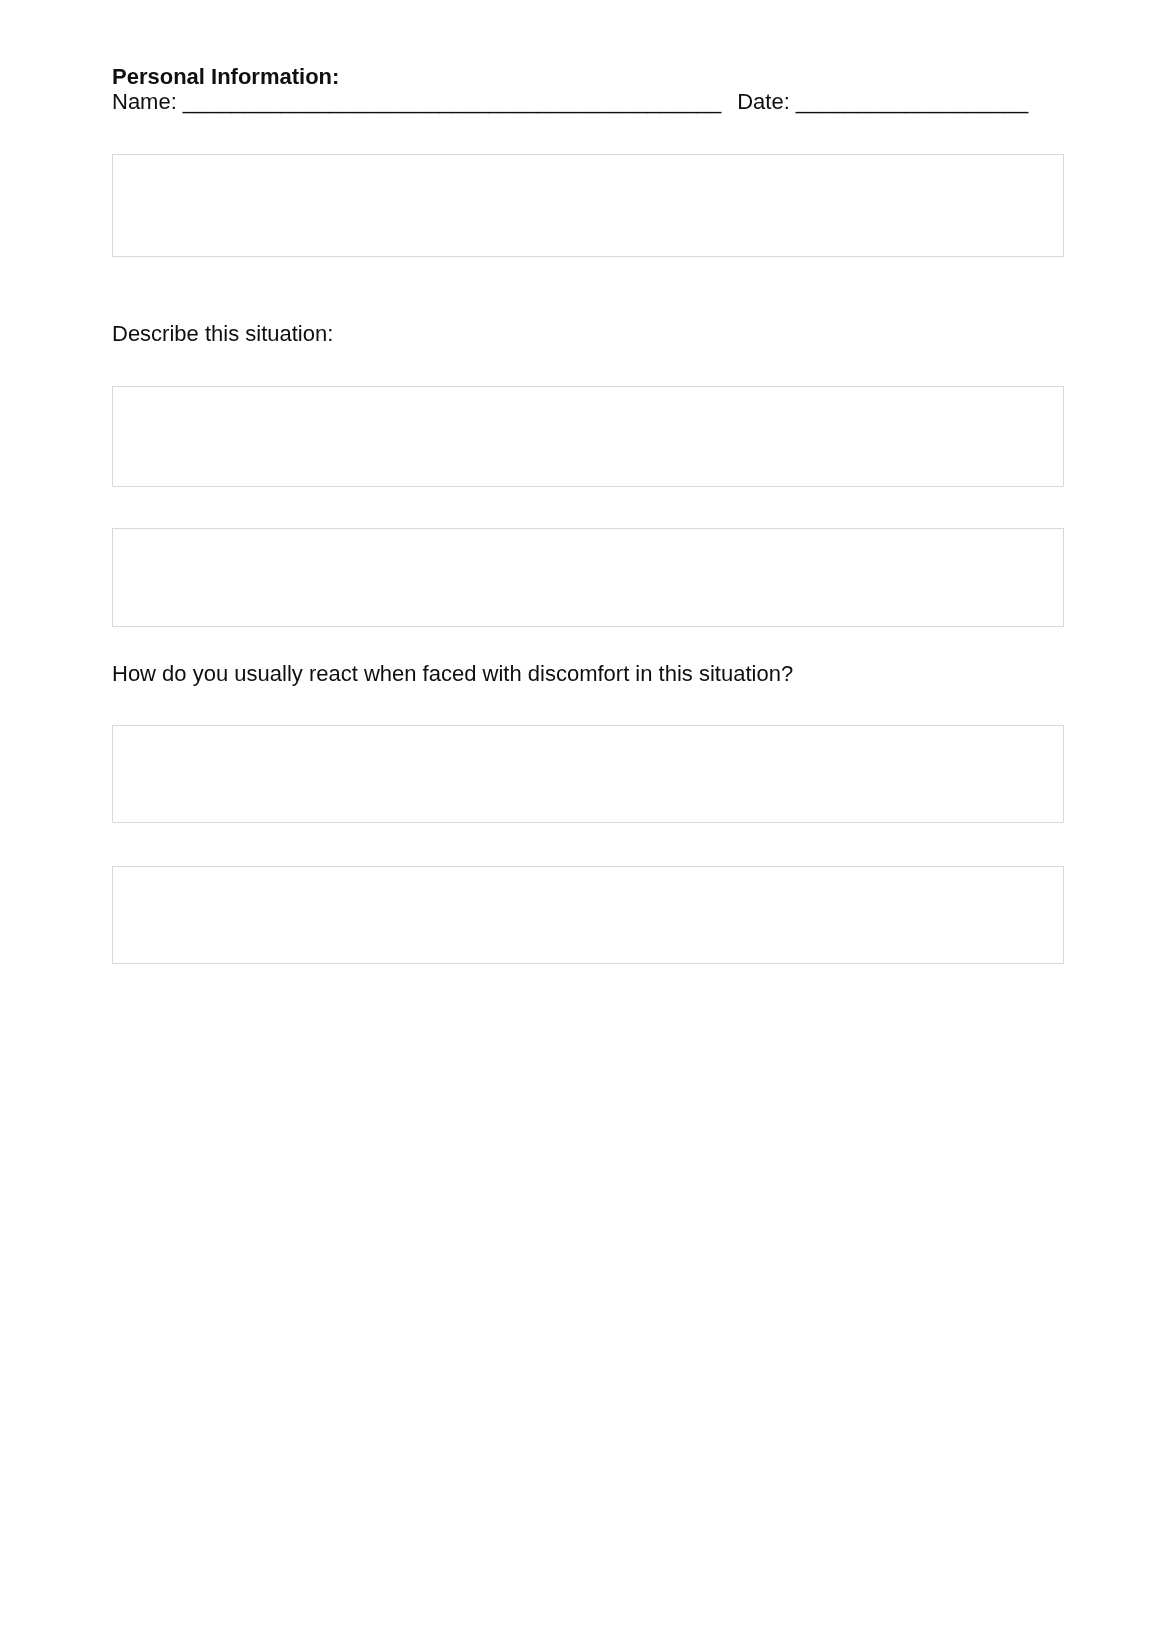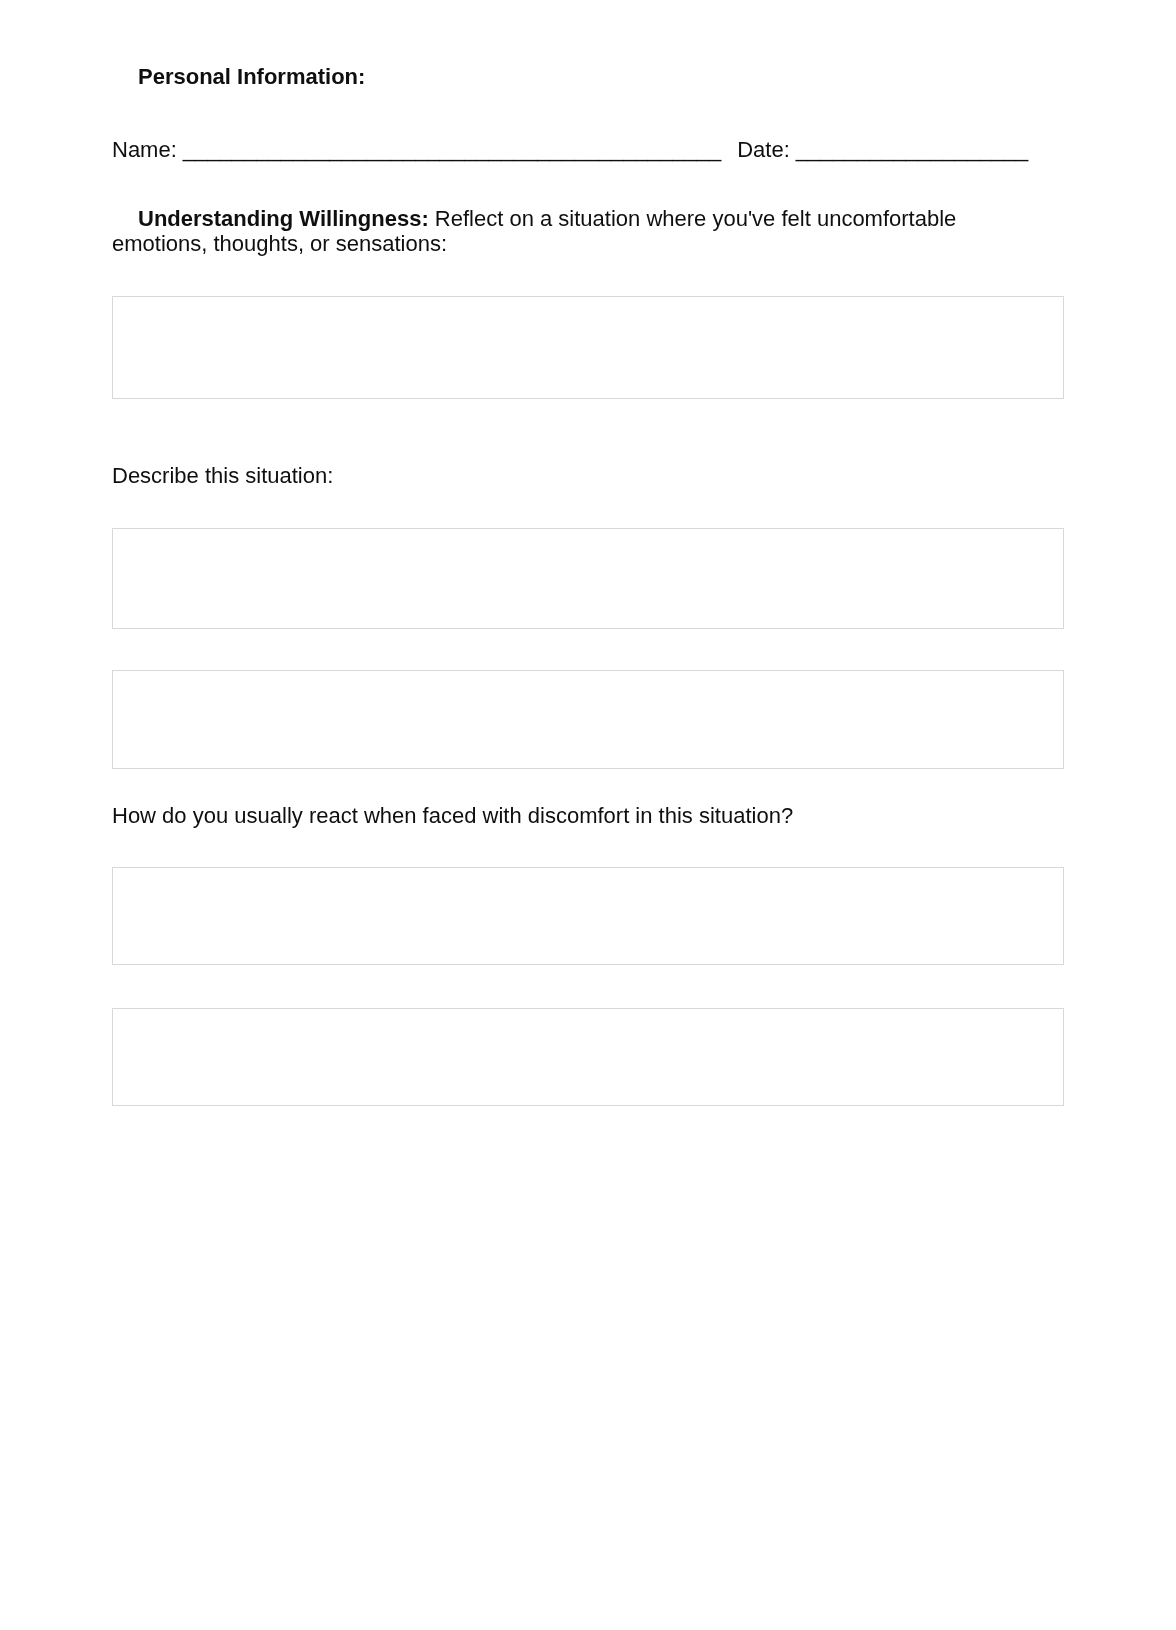--- a/index.html
+++ b/index.html
@@ -25,23 +25,23 @@
     margin: 97px 0 0 0;
     letter-spacing: 0;
     white-space: nowrap;
   }
   .para {
     font-size: 22px;
     line-height: 25px;
     margin: 0;
     white-space: pre-line;
   }
-  .b { font-weight: bold; margin-left: 26px; }
+  .b { font-weight: bold; }
   .mt64 { margin-top: 64px; }
-  .mt48 { margin-top: 48px; }
+  .mt48 { }
   .mt46 { margin-top: 34px; }
   .mt44 { margin-top: 44px; }
   .mt43 { margin-top: 43px; }
   .mt42 { margin-top: 64px; }
   .mt41 { margin-top: 41px; }
   .mt40 { margin-top: 40px; }
   .mt39 { margin-top: 39px; }
   .mt37 { margin-top: 37px; }
   .namedate {
     display: flex;
@@ -69,22 +69,20 @@
   <div class="namedate mt48">
     <span>
       <span class="field-label">Name:</span><span class="fill-line">____________________________________________</span>
     </span>
     <span>
       <span class="field-label">Date:</span><span class="fill-line">___________________</span>
     </span>
   </div>
 
 
-  <p class="para mt44"><span class="b">Understanding Willingness:</span><span> Reflect on a situation where you've felt uncomfortable
-emotions, thoughts, or sensations:</span></p>
 
   <div class="answer-box mt40" style="height:103px;"></div>
 
   <p class="para mt42">Describe this situation:</p>
 
   <div class="answer-box mt40" style="height:101px;"></div>
 
 
   <div class="answer-box mt41" style="height:99px;"></div>
 

